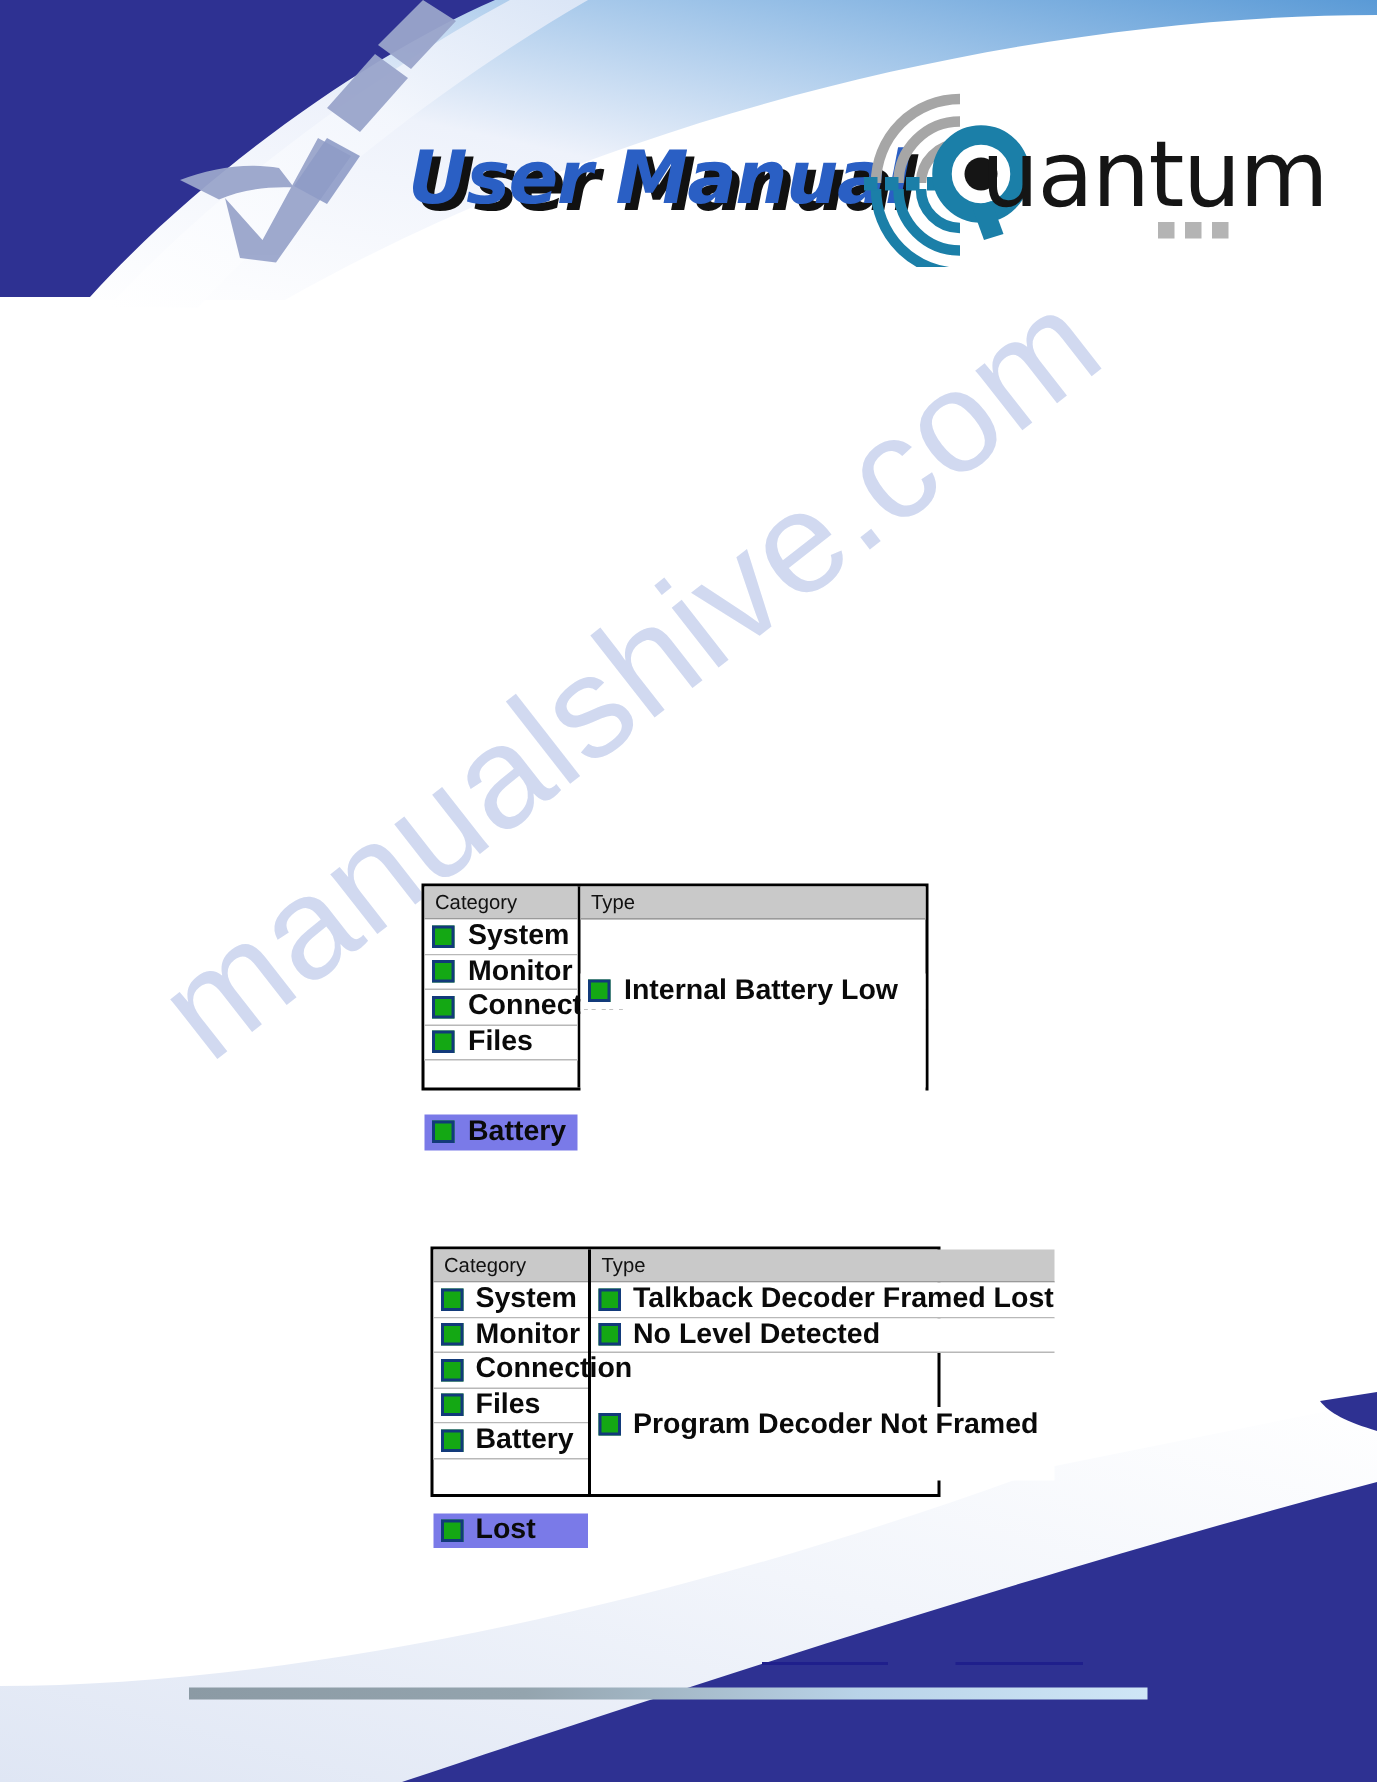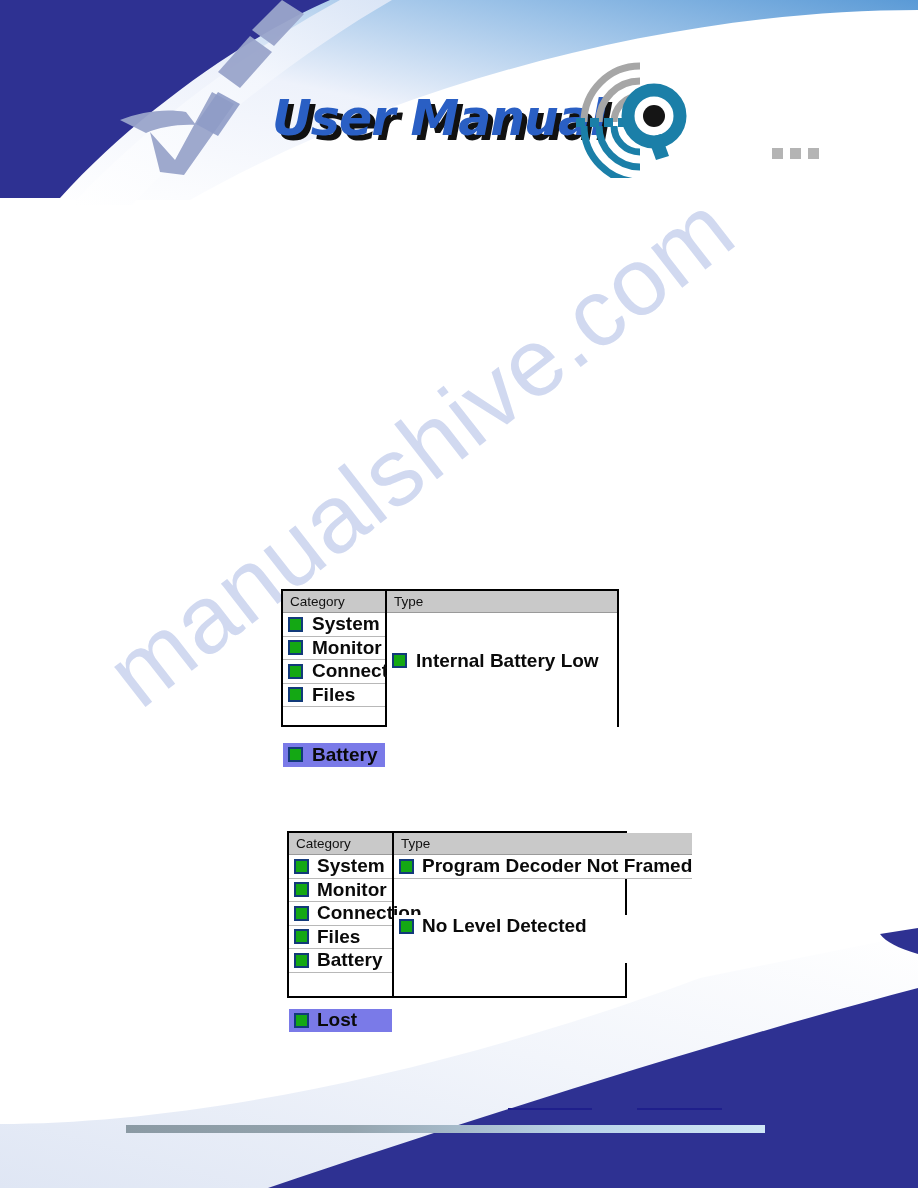--- a/index.html
+++ b/index.html
@@ -255,20 +255,21 @@
         <path d="M95,74 L103,96 L90,100 L82,78 Z" fill="#1b7fa8"></path>
         <circle cx="88" cy="56" r="11" fill="#151515"></circle>
       </g>
 
       <g fill="#b4b4b4">
         <rect x="206" y="88" width="11" height="11"></rect>
         <rect x="224" y="88" width="11" height="11"></rect>
         <rect x="242" y="88" width="11" height="11"></rect>
       </g>
     </svg>
+    <div class="logo-word">uantum</div>
   </div>
 
   <div class="tbl" id="tbl1">
     <div class="col-cat">
       <div class="col-head">Category</div>
       <div>
         <div class="row">
           <span class="led"></span>
           <span class="row-label">System</span>
         </div>
@@ -330,25 +331,29 @@
           <span class="led"></span>
           <span class="row-label">Lost</span>
         </div>
       </div>
     </div>
     <div class="col-type">
       <div class="col-head">Type</div>
       <div>
         <div class="row">
           <span class="led"></span>
+          <span class="row-label">Talkback Decoder Framed Lost</span>
+        </div>
+        <div class="row">
+          <span class="led"></span>
+          <span class="row-label">No Level Detected</span>
+        </div>
+        <div class="row">
+          <span class="led"></span>
           <span class="row-label">Program Decoder Not Framed</span>
-        </div>
-        <div class="row">
-          <span class="led"></span>
-          <span class="row-label">No Level Detected</span>
         </div>
       </div>
       <div class="rows-empty" style="height:25px;"></div>
     </div>
   </div>
 
   <div class="foot-rule" id="foot-rule-a"></div>
   <div class="foot-rule" id="foot-rule_b"></div>
   <div class="foot-bar"></div>
 

